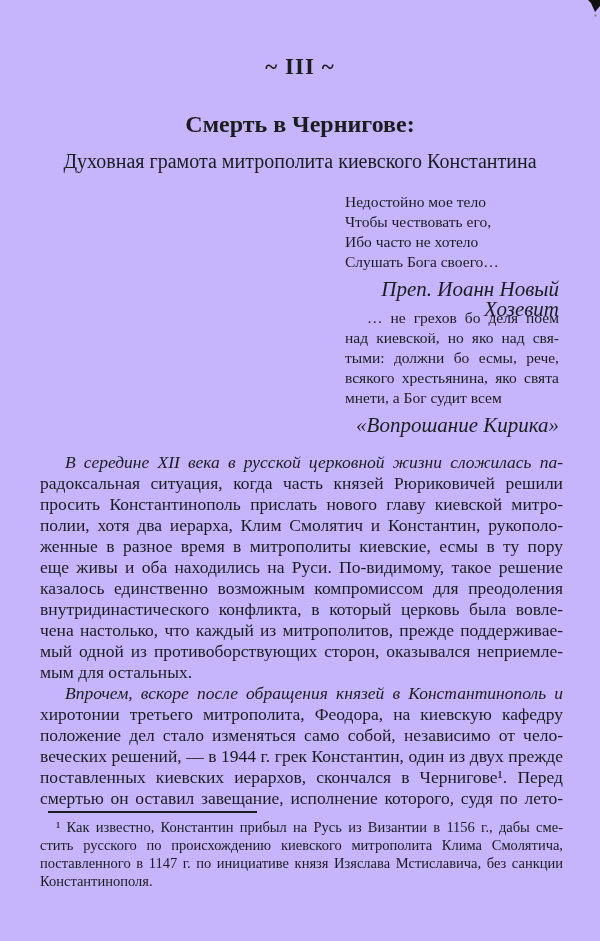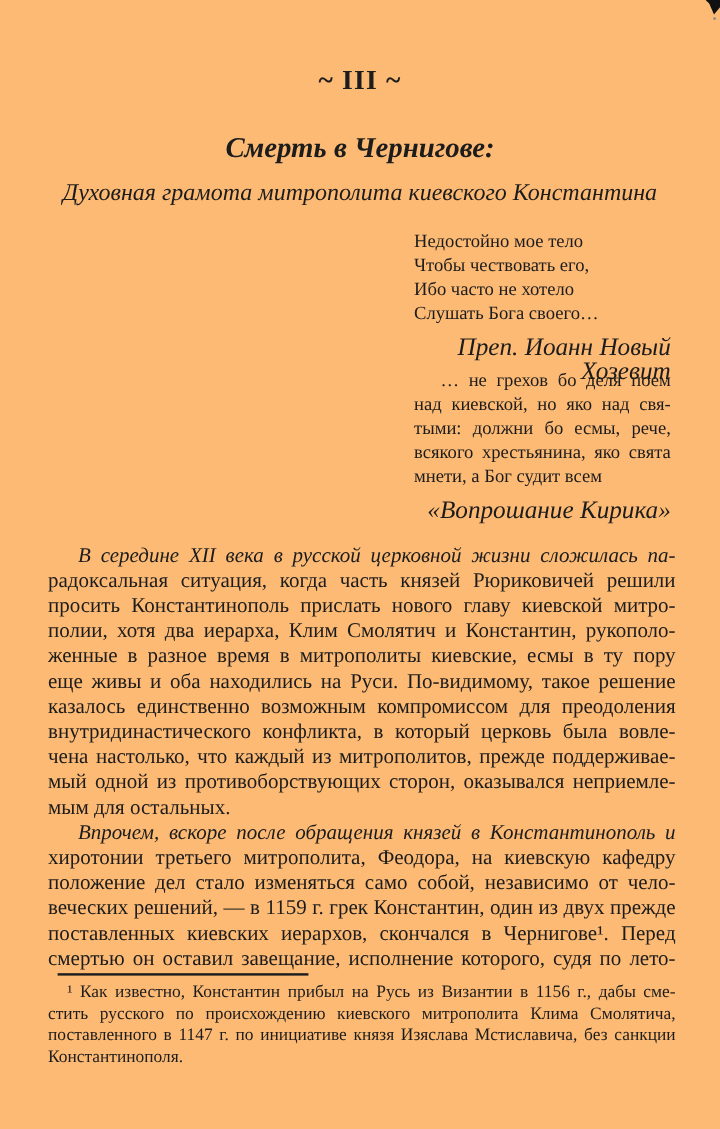--- a/index.html
+++ b/index.html
@@ -1,39 +1,38 @@
 <!DOCTYPE html>
 <html lang="ru"><head>
 <meta charset="utf-8">
 <style>
   html, body { margin: 0; padding: 0; background: #ffffff; }
   .page {
     position: relative;
     width: 600px;
     height: 941px;
-    background: #fdba74;
+    background: #c4b5fd;
     color: #1c1c1c;
     font-family: "Liberation Serif", serif;
     overflow: hidden;
   }
 
   
   .chapter-num {
     position: absolute;
     top: 54px; left: 0; width: 100%;
     text-align: center;
     font-size: 23px;
     font-weight: bold;
     letter-spacing: 1px;
   }
   .title-block {
     position: absolute;
     top: 110px; left: 0; width: 100%;
     text-align: center;
-    font-style: italic;
   }
   .title {
     font-size: 24px;
     font-weight: bold;
     line-height: 28px;
   }
   .subtitle {
     font-size: 20px;
     line-height: 24px;
     margin-top: 11px;
@@ -151,21 +150,21 @@
         <div class="tline">казалось единственно возможным компромиссом для преодоления</div>
         <div class="tline">внутридинастического конфликта, в который церковь была вовле-</div>
         <div class="tline">чена настолько, что каждый из митрополитов, прежде поддерживае-</div>
         <div class="tline">мый одной из противоборствующих сторон, оказывался неприемле-</div>
         <div class="tline tline-last">мым для остальных.</div>
       </div>
     <div class="para para-cont">
         <div class="tline">Впрочем, вскоре после обращения князей в Константинополь и</div>
         <div class="tline">хиротонии третьего митрополита, Феодора, на киевскую кафедру</div>
         <div class="tline">положение дел стало изменяться само собой, независимо от чело-</div>
-        <div class="tline">веческих решений, — в 1159 г. грек Константин, один из двух прежде</div>
+        <div class="tline">веческих решений, — в 1944 г. грек Константин, один из двух прежде</div>
         <div class="tline">поставленных киевских иерархов, скончался в Чернигове¹. Перед</div>
         <div class="tline tline-last">смертью он оставил завещание, исполнение которого, судя по лето-</div>
       </div>
   </div>
 
   <div class="footnote-rule"></div>
 
   <div class="footnote para-cont">
       <div class="tline">¹ Как известно, Константин прибыл на Русь из Византии в 1156 г., дабы сме-</div>
       <div class="tline">стить русского по происхождению киевского митрополита Клима Смолятича,</div>

